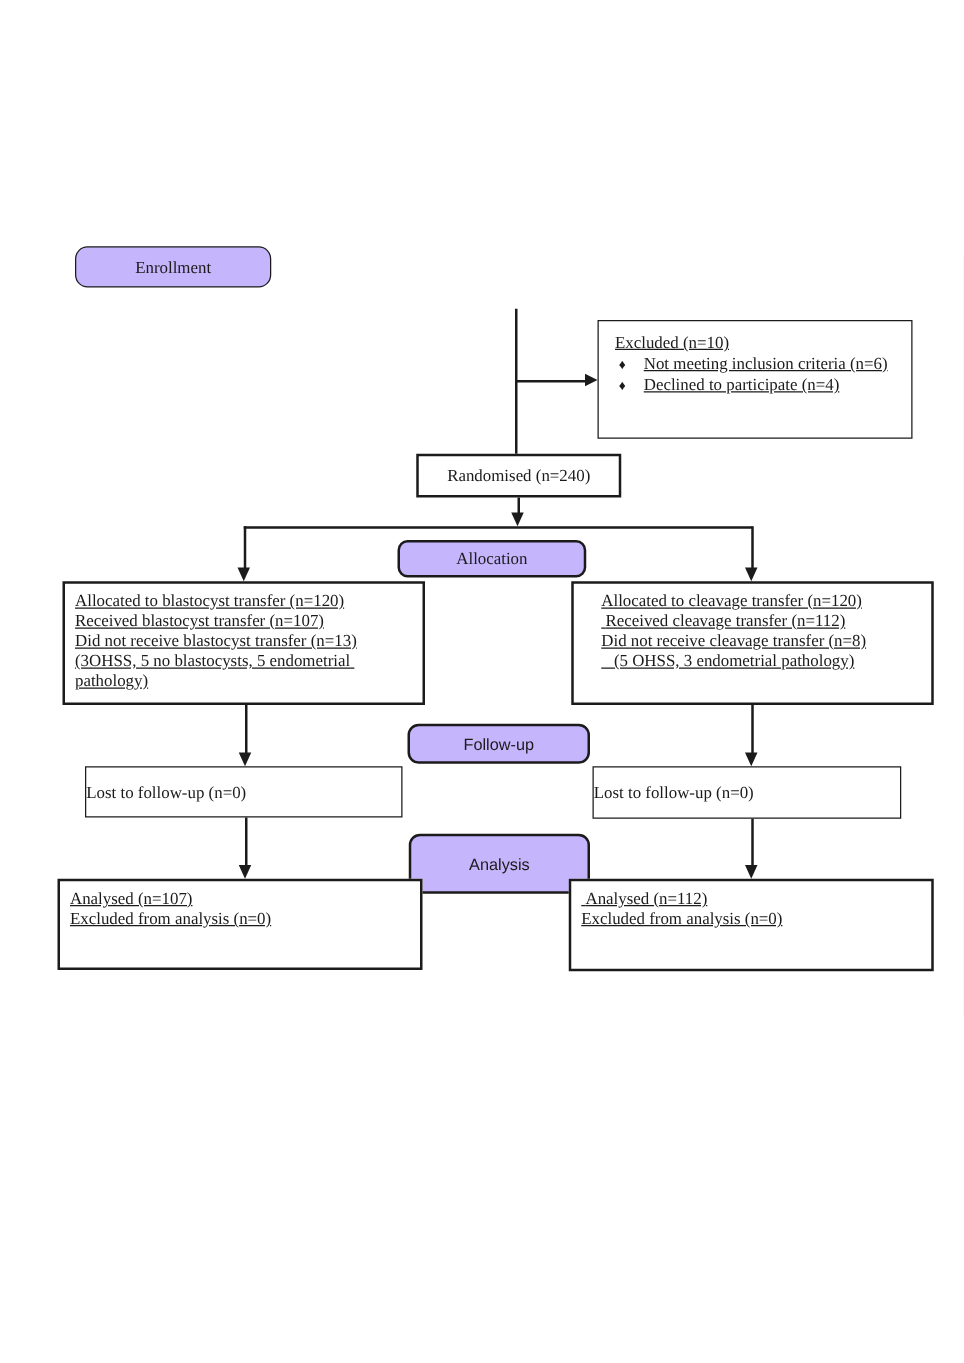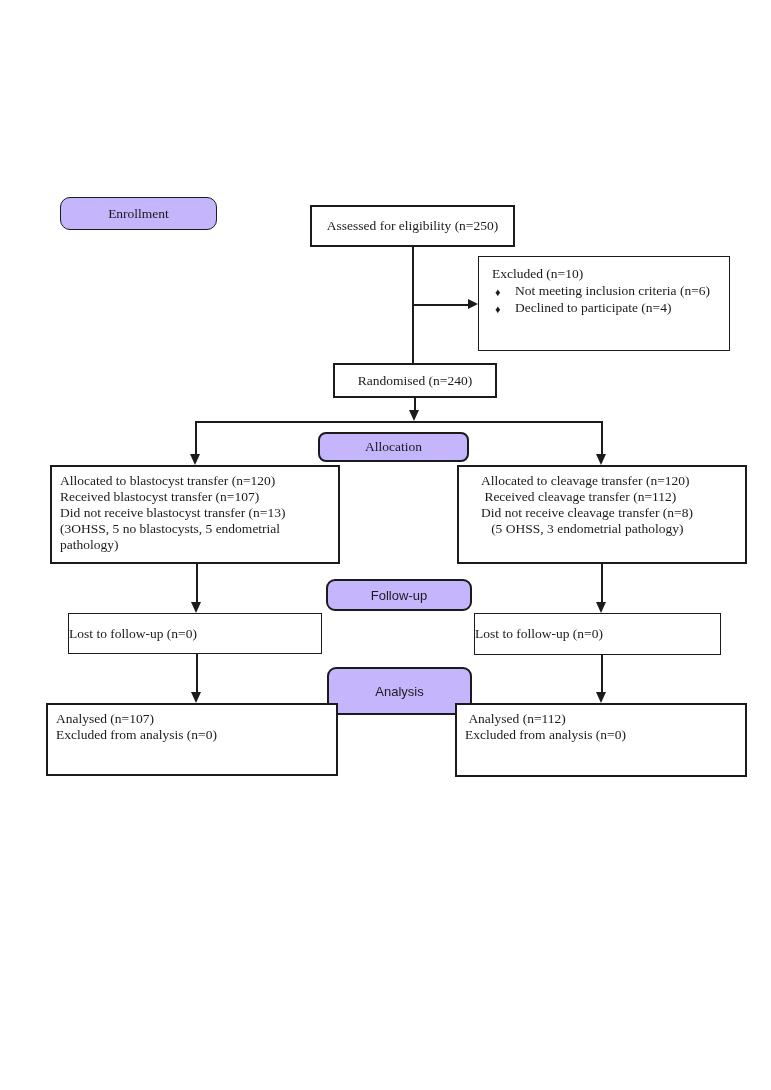--- a/index.html
+++ b/index.html
@@ -24,21 +24,21 @@
   .arrow-down{
     position:absolute;width:0;height:0;
     border-left:5.5px solid transparent;border-right:5.5px solid transparent;
     border-top:11px solid #1b1b1b;
   }
   .arrow-right{
     position:absolute;width:0;height:0;
     border-top:5.5px solid transparent;border-bottom:5.5px solid transparent;
     border-left:10px solid #1b1b1b;
   }
-  .line{white-space:pre-wrap;}
+  .line{white-space:pre-wrap;text-decoration:underline;}
   .pad-top{padding:6px 6px 0 8px;}
   .lost-box{display:flex;align-items:center;}
   .excl-title{padding:9px 0 1px 13px;}
   .bullet-row{display:flex;padding-left:16px;}
   .bullet-glyph{width:20px;font-size:11px;padding-top:1px;}
 </style>
 </head>
 <body>
 
 <div class="page">
@@ -52,23 +52,20 @@
   </div>
 
   <div class="pill" style="left:318px;top:432px;width:151px;height:30px;border-radius:8px;">
     <span>Allocation</span>
   </div>
 
   <div class="pill sans" style="left:327px;top:667px;width:145px;height:48px;border-radius:9px;">
     <span>Analysis</span>
   </div>
 
-  <div class="rect center-text" style="left:310px;top:205px;width:205px;height:42px;">
-    <span>Assessed for eligibility (n=250)</span>
-  </div>
 
   <div class="rect" style="left:478px;top:256px;width:252px;height:95px;border-width:1.8px;">
     <div class="excl-title line">Excluded (n=10)</div>
     <div class="bullet-row">
       <span class="bullet-glyph">♦</span>
       <span class="line">Not meeting inclusion criteria (n=6)</span>
     </div>
     <div class="bullet-row">
       <span class="bullet-glyph">♦</span>
       <span class="line">Declined to participate (n=4)</span>

